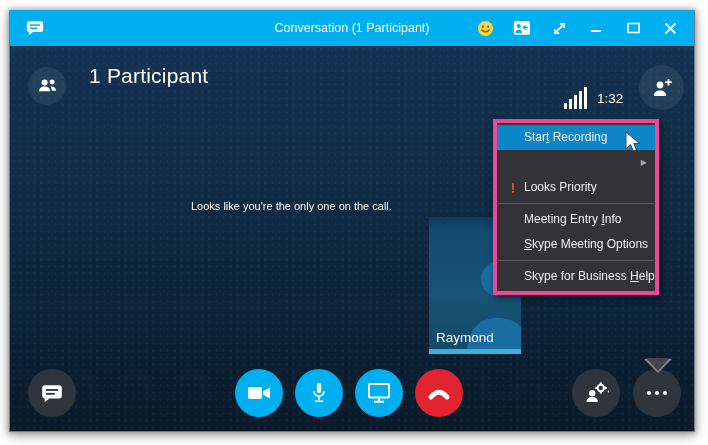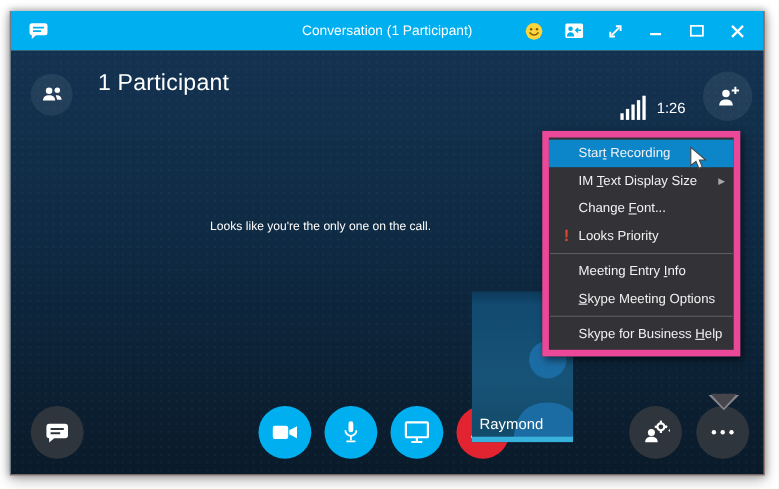--- a/index.html
+++ b/index.html
@@ -1,21 +1,21 @@
 <!DOCTYPE html>
 <html><head>
 <meta charset="utf-8">
 <style>
   * { margin:0; padding:0; box-sizing:border-box; cursor:default; }
   html,body { width:708px; height:445px; background:#ffffff; font-family:"Liberation Sans", sans-serif; overflow:hidden; }
   .window {
     position:absolute; left:9px; top:10px; width:686px; height:422px;
     border:1px solid #6F7A84; border-top:none;
     box-shadow:0 0 6px 1px rgba(0,0,0,0.30), 0 4px 12px rgba(0,0,0,0.28);
-    background:#c2410c;
+    background:#e5e5e5;
   }
   
   .titlebar {
     position:absolute; left:0; top:0; right:0; height:36px; background:#00AFF0;
     display:flex; align-items:center; padding:0 14px 0 15px;
   }
   .titlebar-title {
     position:absolute; left:0; right:0; text-align:center;
     color:#ffffff; font-size:12.5px; pointer-events:none;
   }
@@ -40,27 +40,27 @@
   .signal { position:absolute; left:554px; top:40px; display:flex; align-items:flex-end; gap:2px; height:23px; }
   .signal span { width:3px; background:#fff; display:block; }
   .signal span:nth-child(1){height:6px;} .signal span:nth-child(2){height:10px;}
   .signal span:nth-child(3){height:14px;} .signal span:nth-child(4){height:18px;}
   .signal span:nth-child(5){height:22px;}
   .timer { position:absolute; left:587px; top:45px; color:#fff; font-size:13.5px; }
   .add-participant-btn { left:629px; top:19px; width:45px; height:45px; }
   
   .empty-msg { position:absolute; left:181px; top:148px; width:238px; color:#fff; font-size:11px; line-height:25px; }
   .video-tile { position:absolute; left:419px; top:171px; width:92px; height:137px; overflow:hidden; z-index:1;
-    background:linear-gradient(180deg,#0D3A5B 0%, #124A70 9%, #175377 58%, #124968 100%);margin-top:48px; }
+    background:linear-gradient(180deg,#0D3A5B 0%, #124A70 9%, #175377 58%, #124968 100%); }
   .video-name { position:absolute; left:7px; bottom:9px; color:#fff; font-size:13.5px; }
   .video-strip { position:absolute; left:0; right:0; bottom:0; height:5px; background:#38B1DC; }
   
   .context-menu {
-    position:absolute; left:483px; top:109px; width:180px; z-index:5;
-    background:#323237; border:6px solid #ec4899; padding:2px 0;
+    position:absolute; left:483px; top:109px; width:166px; z-index:5;
+    background:#323237; border:4px solid #ec4899; padding:2px 0;
     box-shadow:2px 3px 7px rgba(0,0,0,0.55);
   }
   .menu-item { position:relative; height:25px; line-height:25px; color:#F2F2F2; font-size:12px; padding-left:27px; white-space:nowrap; }
   .menu-item.highlighted { background:#0C85C9; }
   .menu-item u { text-decoration:underline; }
   .mi-icon { position:absolute; left:9px; top:0; width:14px; text-align:center; }
   .mi-icon.hp { color:#E0482F; font-weight:bold; font-size:15px; }
   .mi-arrow { position:absolute; right:8px; top:0; color:#A6A6AC; font-size:8px; }
   .menu-sep { height:1px; background:#5C5C61; margin:3px 1px; }
   .cursor-icon { position:absolute; left:128px; top:6px; z-index:6; }
@@ -147,21 +147,21 @@
     </div>
     <div class="participants-label">1 Participant</div>
 
     <div class="signal">
       <span></span>
         <span></span>
         <span></span>
         <span></span>
         <span></span>
     </div>
-    <div class="timer">1:26</div>
+    <div class="timer">1:32</div>
 
     <div class="circle-btn subtle add-participant-btn">
       <svg width="24" height="22" viewBox="0 0 24 22">
         <circle cx="10" cy="8" r="3.4" fill="#ffffff"></circle>
         <path d="M3.8,19 c0-3.8 2.7-5.6 6.2-5.6 s6.2,1.8 6.2,5.6 z" fill="#ffffff"></path>
         <line x1="15.2" y1="5.2" x2="21.8" y2="5.2" stroke="#ffffff" stroke-width="1.8"></line>
         <line x1="18.5" y1="1.9" x2="18.5" y2="8.5" stroke="#ffffff" stroke-width="1.8"></line>
       </svg>
     </div>
 
@@ -238,22 +238,21 @@
           <span></span>
           <span></span>
         </div>
     </div>
   </div>
 
   <div class="context-menu">
       <div class="menu-item highlighted"><span class="mi-icon"></span><span class="mi-label">Star<u>t</u> Recording</span><span class="cursor-icon"><svg width="16" height="22" viewBox="0 0 16 22">
             <path d="M1,1 L1,17.5 L5.7,13.8 L8.3,20 L11.4,18.7 L8.8,12.5 L14.6,12.5 Z" fill="#ffffff" stroke="#44484C" stroke-width="1"></path>
           </svg></span></div>
-      <div class="menu-item"><span class="mi-icon"></span><span class="mi-label">IM <u>T</u>ext Display Size</span><span class="mi-arrow">▶</span></div>
-      <div class="menu-item"><span class="mi-icon"></span><span class="mi-label">Change <u>F</u>ont...</span></div>
+      <div class="menu-item"><span class="mi-icon"></span><span class="mi-arrow">▶</span></div>
       <div class="menu-item"><span class="mi-icon hp">!</span><span class="mi-label">Looks Priority</span></div>
       <div class="menu-sep"></div>
       <div class="menu-item"><span class="mi-icon"></span><span class="mi-label">Meeting Entry <u>I</u>nfo</span></div>
       <div class="menu-item"><span class="mi-icon"></span><span class="mi-label"><u>S</u>kype Meeting Options</span></div>
       <div class="menu-sep"></div>
       <div class="menu-item"><span class="mi-icon"></span><span class="mi-label">Skype for Business <u>H</u>elp</span></div>
     </div>
   <div class="menu-notch notch-border"></div>
   <div class="menu-notch notch-fill"></div>
 

